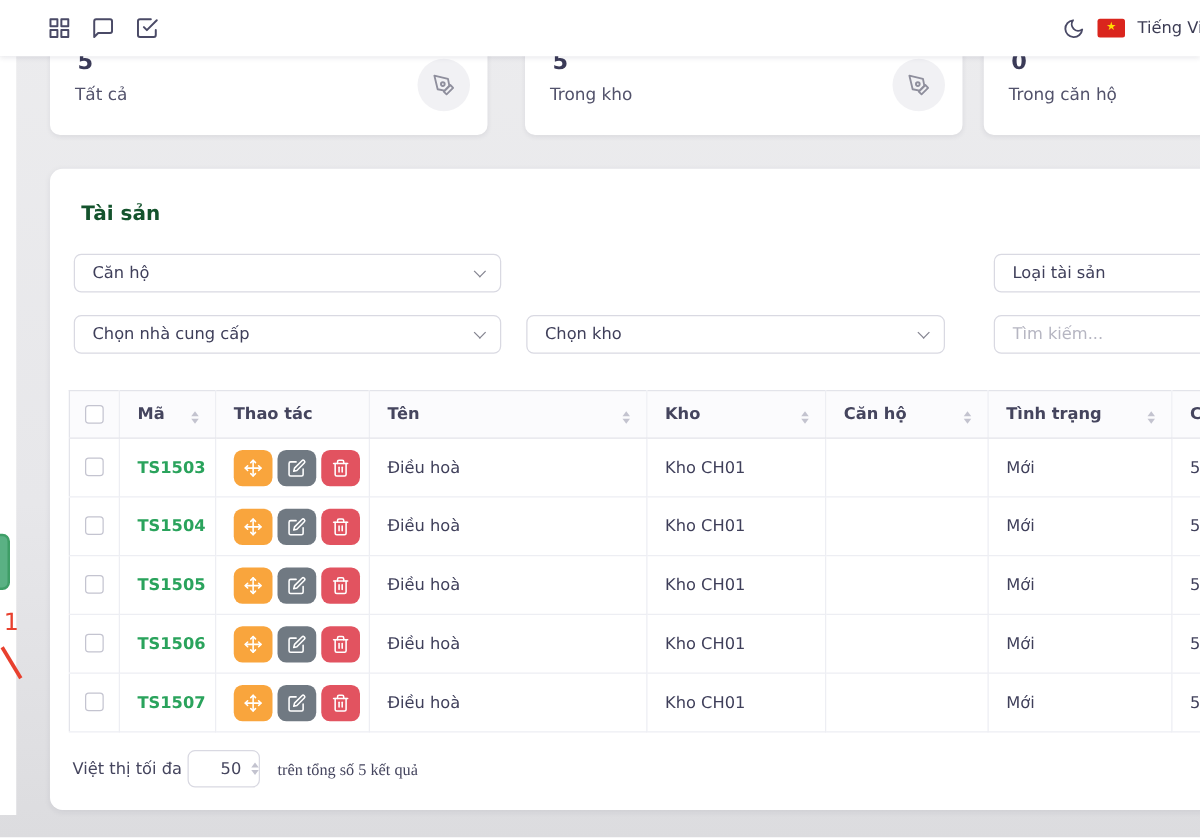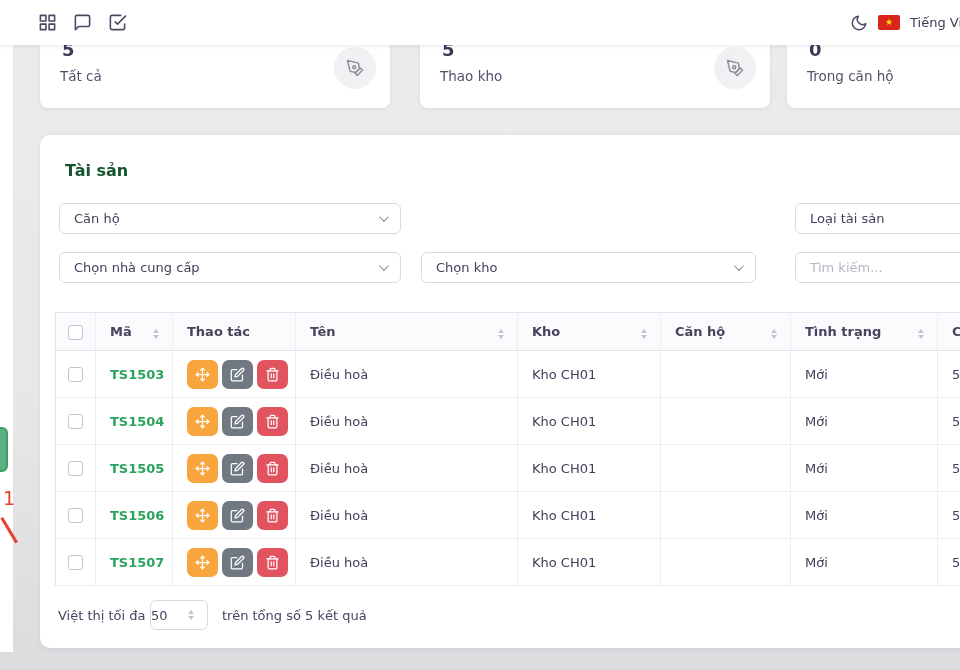--- a/index.html
+++ b/index.html
@@ -79,22 +79,22 @@
   .abtn { width:31px; height:29px; border:none; border-radius:7px; display:flex; align-items:center; justify-content:center;
           color:#fff; cursor:pointer; }
   .abtn svg { width:15px; height:15px; }
   .abtn.move { background:#f9a53d; }
   .abtn.edit { background:#707982; }
   .abtn.del  { background:#e25360; }
 
   
   .foot-prefix { position:absolute; left:18px; top:473px; font-size:13px; color:#45455e; }
   .spinbox { position:absolute; left:110px; top:465px; width:58px; height:30px; border:1px solid #d9d9e2; border-radius:6px;
-             display:flex; align-items:center; justify-content:flex-start; gap:20px; font-size:13px; color:#45455e; cursor:pointer; }
-  .foot-suffix { position:absolute; left:182px; top:473px; font-size:13px; color:#45455e; }
+             display:flex; align-items:center; justify-content:flex-end; gap:8px; font-size:13px; color:#45455e; cursor:pointer; }
+  .foot-suffix { position:absolute; left:182px; top:473px; font-size:13px; color:#45455e;font-family:Liberation Serif, serif; }
 
   svg.f { fill:none; stroke:currentColor; stroke-width:2; stroke-linecap:round; stroke-linejoin:round; }
 </style>
 </head>
 <body>
 
 <div id="app">
 
   <div class="sliver"></div>
 
@@ -104,21 +104,21 @@
     <div class="pen-circle">
       <svg class="f" viewBox="0 0 24 24">
           <path d="M12 19l7-7 3 3-7 7-3-3z"></path>
           <path d="M18 13l-1.5-7.5L2 2l3.5 14.5L13 18l5-5z"></path>
           <circle cx="11" cy="11" r="2"></circle>
         </svg>
     </div>
   </div>
   <div class="card" id="card-1">
     <div class="num">5</div>
-    <div class="lbl">Thao kho</div>
+    <div class="lbl">Trong kho</div>
     <div class="pen-circle">
       <svg class="f" viewBox="0 0 24 24">
           <path d="M12 19l7-7 3 3-7 7-3-3z"></path>
           <path d="M18 13l-1.5-7.5L2 2l3.5 14.5L13 18l5-5z"></path>
           <circle cx="11" cy="11" r="2"></circle>
         </svg>
     </div>
   </div>
   <div class="card" id="card-2">
     <div class="num">0</div>

